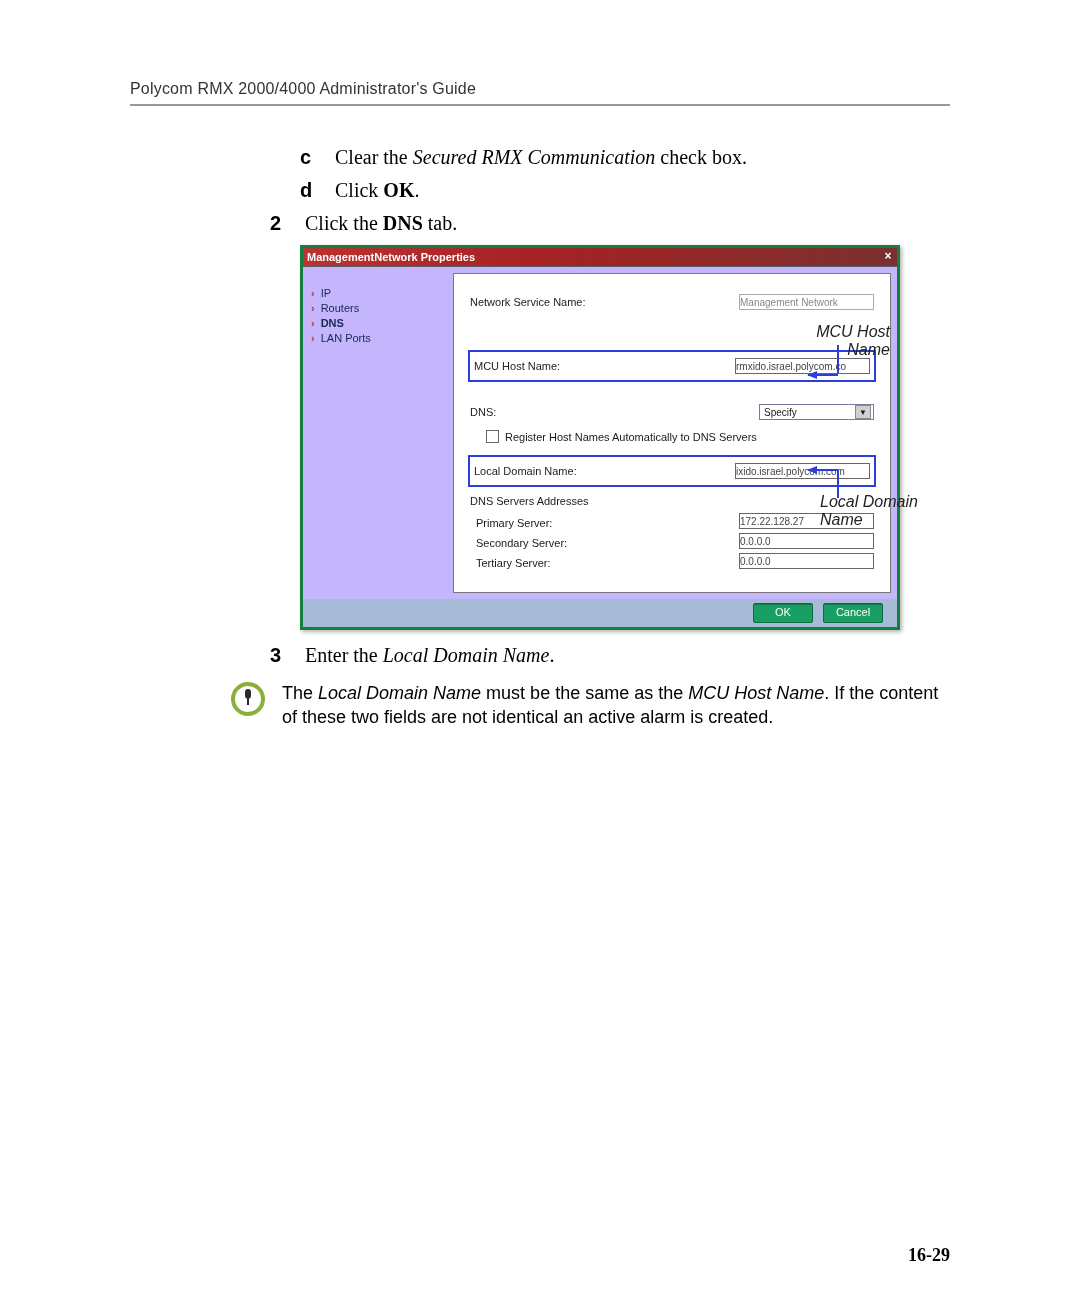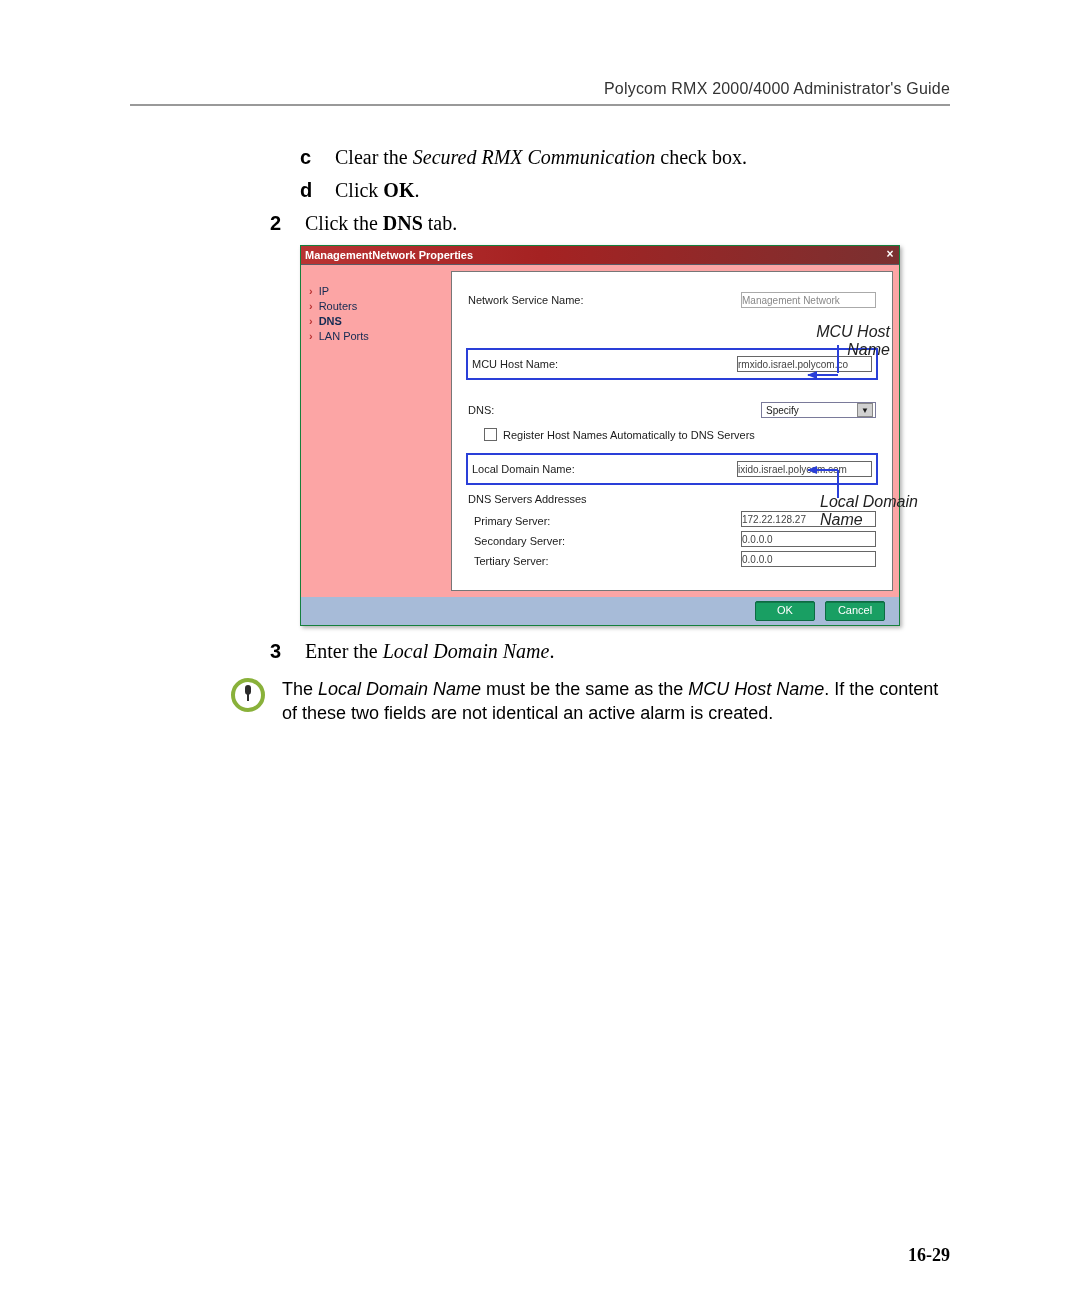--- a/index.html
+++ b/index.html
@@ -10,21 +10,20 @@
     width: 1080px;
     height: 1306px;
     position: relative;
     color: #000;
   }
   .page {
     padding: 80px 130px 40px 130px;
     box-sizing: border-box;
   }
   .header-text {
-    text-align: right;
     font-size: 16px;
     color: #333;
     font-family: "Arial Narrow", Arial, sans-serif;
     letter-spacing: 0.2px;
   }
   hr.top-rule {
     border: none;
     border-top: 2px solid #999;
     margin: 6px 0 40px 0;
   }
@@ -46,22 +45,22 @@
   .italic { font-style: italic; }
   .bold { font-weight: bold; }
 
   
   .figure {
     position: relative;
     width: 600px;
     margin: 10px 0 14px 170px;
   }
   .dlg {
-    background: #fca5a5;
-    border: 1px solid #15803d;
+    background: #c4b5fd;
+    border: 3px solid #15803d;
     box-shadow: 2px 2px 4px rgba(0,0,0,0.3);
   }
   .titlebar {
     height: 18px;
     background: linear-gradient(to right, #b93333 0%, #a52222 40%, #7a3030 100%);
     border-bottom: 1px solid #5b5b66;
     color: #fff;
     font-size: 11px;
     font-weight: bold;
     line-height: 18px;

